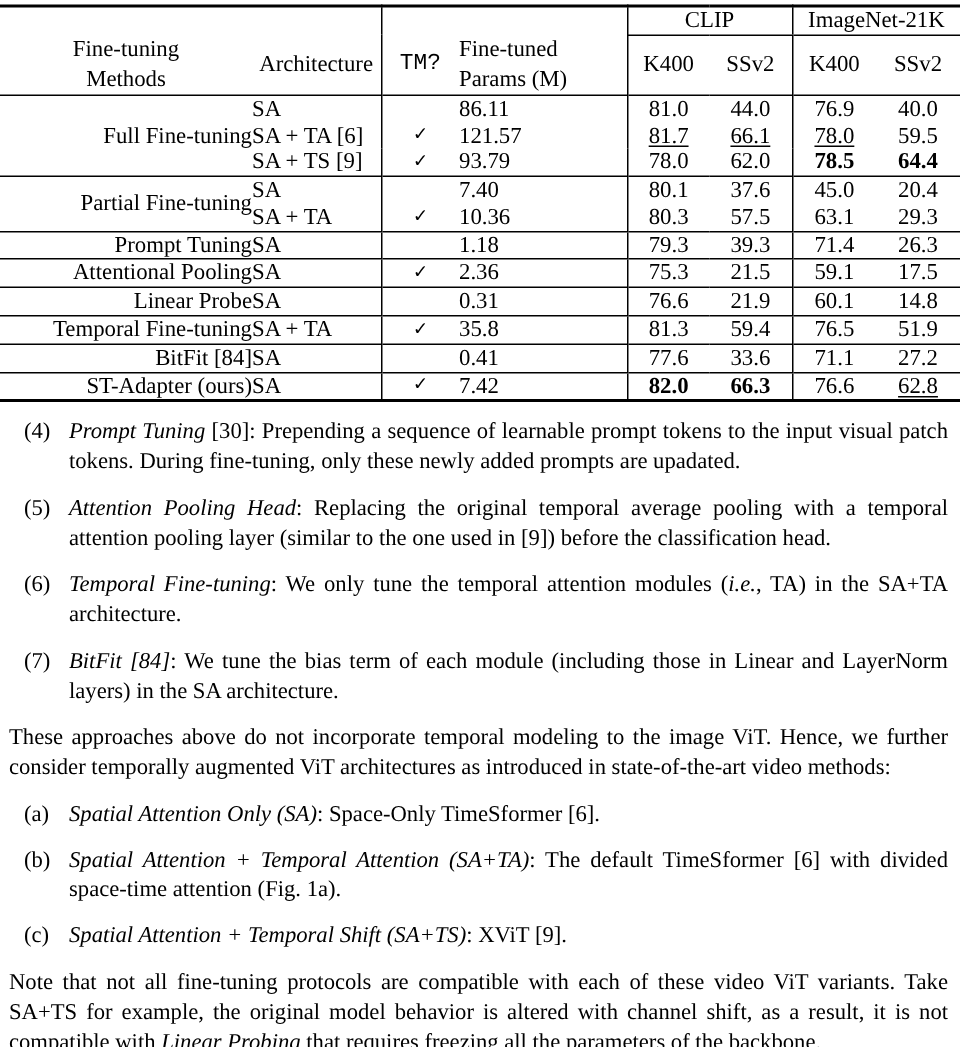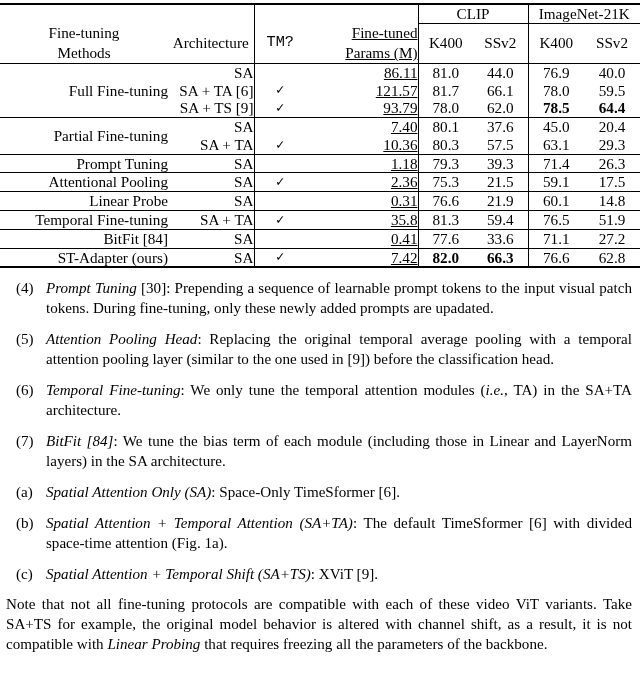--- a/index.html
+++ b/index.html
@@ -41,34 +41,34 @@
 
   
   .rule-top    { border-top: 2.2px solid #000; }
   .rule-mid    { border-top: 1.2px solid #000; }
   .rule-thick  { border-top: 1.7px solid #000; }
 
   
   .vr { border-left: 1.1px solid #000; }
 
   .c-method { width: 168px; text-align: right;   padding-left: 12px; }
-  .c-arch   { width: 86px;  text-align: right; }
+  .c-arch   { width: 86px;  text-align: left; }
   .c-tm     { width: 52px;  text-align: center; font-family: Liberation Mono, monospace; }
-  .c-params { width: 112px; text-align: right; text-decoration: underline; }
+  .c-params { width: 112px; text-align: left; }
   .c-num    { width: 55px;  text-align: center; }
   .c-num-w  { width: 57px;  text-align: center; }
 
   th.hgroup { text-align: center; font-weight: normal; }
   .grouprule { border-bottom: 1.1px solid #000; }
 
   .hdr-cell { padding: 5px 0 5px 0; }
   .row-cell { padding: 3.2px 0 3.2px 0; }
 
   .bold { font-weight: bold; }
-  .ul   { text-underline-offset: 1.5px; }
+  .ul   { text-decoration: underline; text-underline-offset: 1.5px; }
   .chk  { font-size: 14px; }
 
   .sub { line-height: 1.3; }
   .sub div { white-space: nowrap; }
 
   
   .bodytext {
     padding: 0 8px 0 6px;
     font-size: 15.1px;
     line-height: 1.32;
@@ -271,20 +271,21 @@
         <div class="numitem">
           <div class="marker">(6)</div>
           <div class="itembody"><i>Temporal Fine-tuning</i><span>: We only tune the temporal attention modules (</span><i>i.e.</i><span>, TA) in the SA+TA architecture.</span></div>
         </div>
         <div class="numitem">
           <div class="marker">(7)</div>
           <div class="itembody"><i>BitFit [84]</i><span>: We tune the bias term of each module (including those in Linear and LayerNorm layers) in the SA architecture.</span></div>
         </div>
       </div>
 
+    <div class="para">These approaches above do not incorporate temporal modeling to the image ViT. Hence, we further consider temporally augmented ViT architectures as introduced in state-of-the-art video methods:</div>
 
     <div id="items-list-2">
         <div class="numitem">
           <div class="marker">(a)</div>
           <div class="itembody"><i>Spatial Attention Only (SA)</i><span>: Space-Only TimeSformer [6].</span></div>
         </div>
         <div class="numitem">
           <div class="marker">(b)</div>
           <div class="itembody"><i>Spatial Attention + Temporal Attention (SA+TA)</i><span>: The default TimeSformer [6] with divided space-time attention (Fig. 1a).</span></div>
         </div>

